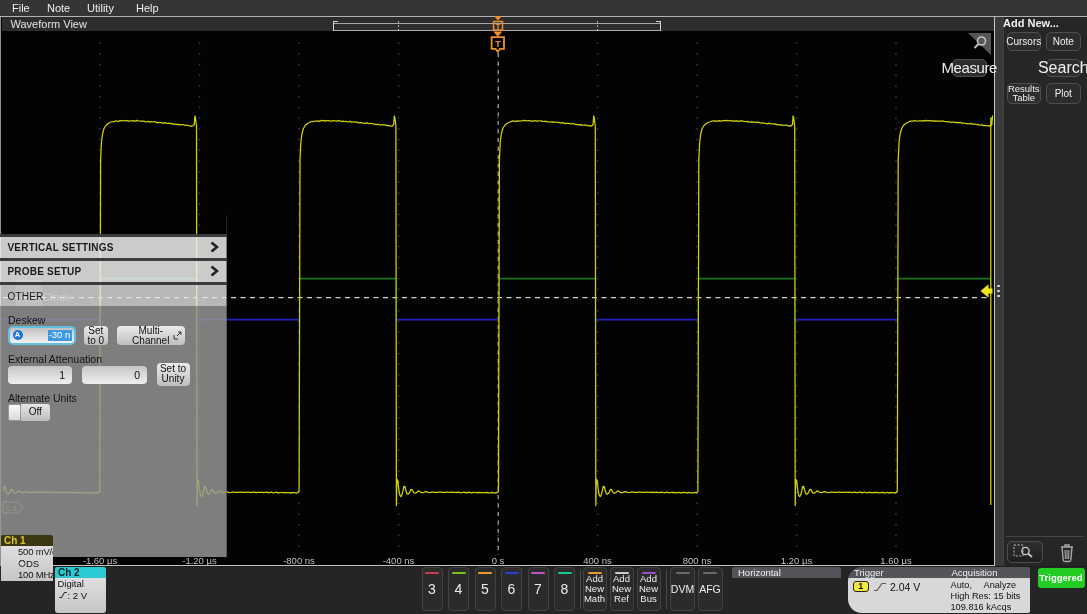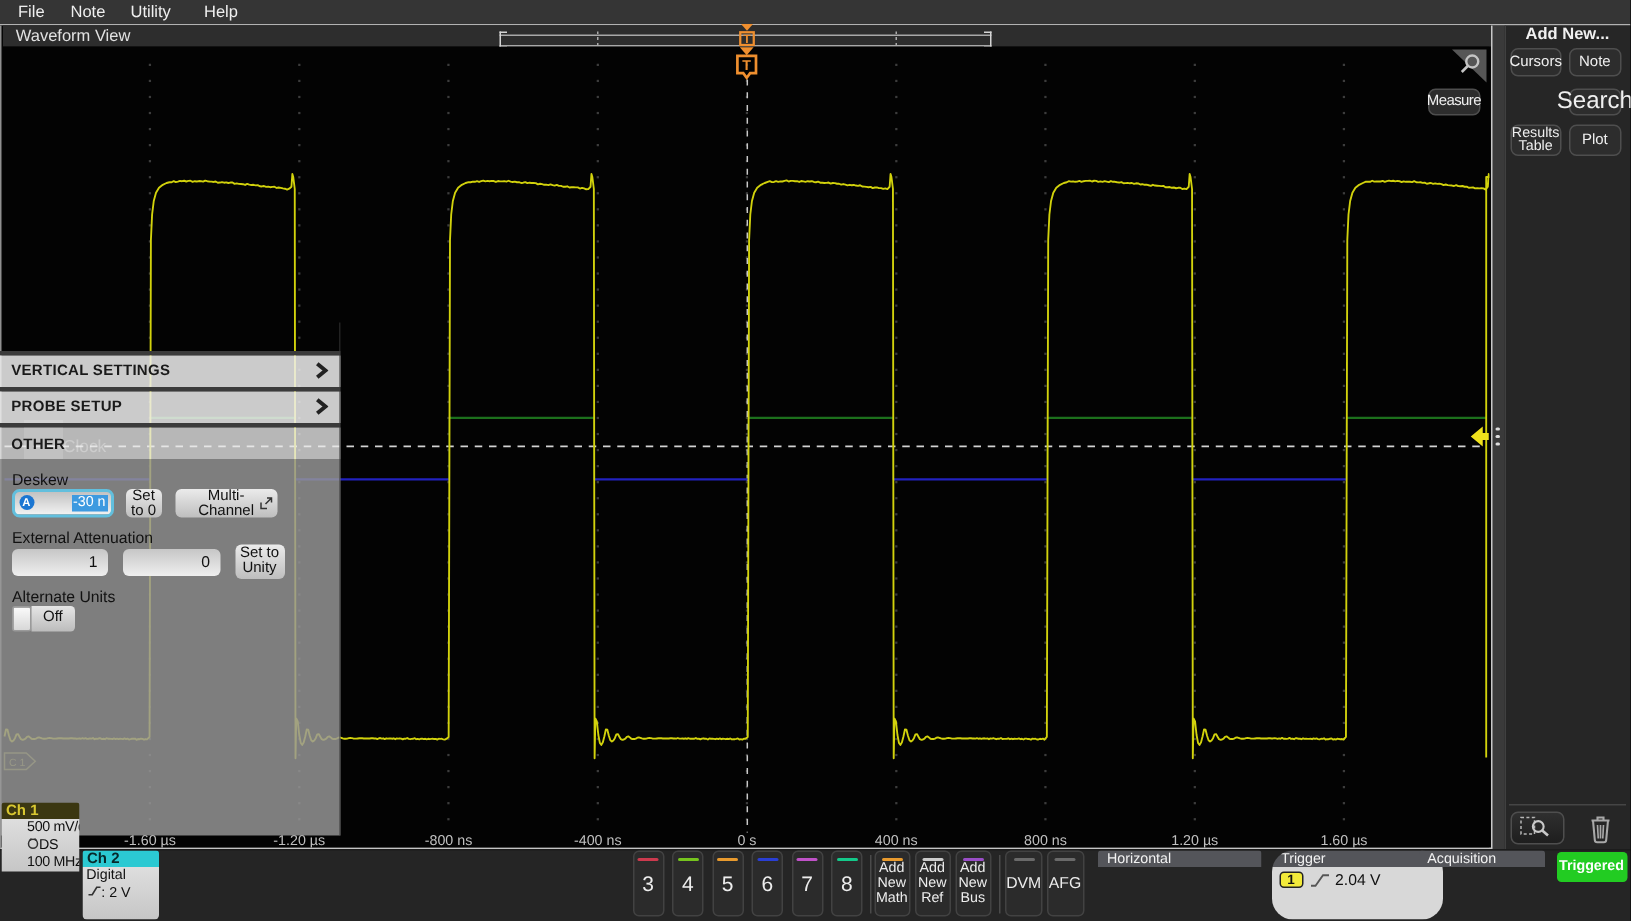--- a/index.html
+++ b/index.html
@@ -518,24 +518,24 @@
     <text x="796.5" y="563.5" font-size="9.5" fill="#c0c0c0" text-anchor="middle">1.20 µs</text>
     <text x="896" y="563.5" font-size="9.5" fill="#c0c0c0" text-anchor="middle">1.60 µs</text>
 </svg>
 
 <div class="abs" style="left:993.5px;top:17px;width:9.5px;height:548.5px;background:#3a3a3a;border-left:1.6px solid #c8c8c8"></div>
 <div class="abs" style="left:997.3px;top:284.8px;width:2.4px;height:2.4px;border-radius:50%;background:#dcdcdc"></div>
 <div class="abs" style="left:997.3px;top:289.8px;width:2.4px;height:2.4px;border-radius:50%;background:#dcdcdc"></div>
 <div class="abs" style="left:997.3px;top:294.8px;width:2.4px;height:2.4px;border-radius:50%;background:#dcdcdc"></div>
 
 <div class="abs" style="left:1003px;top:17px;width:84px;height:548.5px;background:#262626;border-left:1px solid #404040"></div>
-<div class="abs" style="left:1003px;top:17px;width:84px;height:12px;color:#f0f0f0;font-size:11px;font-weight:bold;text-align:center">Add New...</div>
+<div class="abs" style="left:1003px;top:17px;width:84px;height:12px;color:#f0f0f0;font-size:11px;font-weight:bold;">Add New...</div>
 <div class="btn" style="left:1006.5px;top:32px;width:34.5px;height:18.5px;font-size:10px">Cursors</div>
 <div class="btn" style="left:1045.5px;top:32px;width:35.5px;height:18.5px;font-size:10px">Note</div>
-<div class="btn" style="left:952px;top:58.5px;width:34.5px;height:18.5px;font-size:10px;letter-spacing:-0.4px">Measure</div>
+<div class="btn" style="left:952px;top:58.5px;width:34.5px;height:18.5px;font-size:15px;letter-spacing:-0.4px">Measure</div>
 <div class="btn" style="left:1045.5px;top:58.5px;width:35.5px;height:18.5px;font-size:16px">Search</div>
 <div class="btn" style="left:1006.5px;top:82.5px;width:34.5px;height:21px;font-size:9.5px;line-height:9.5px">Results<br>Table</div>
 <div class="btn" style="left:1045.5px;top:82.5px;width:35.5px;height:21px;font-size:10px">Plot</div>
 <div class="abs" style="left:1006px;top:536px;width:78px;height:1px;background:#454545"></div>
 <div class="btn" style="left:1006.5px;top:541px;width:36px;height:21.5px;background:linear-gradient(#2f2f2f,#1e1e1e)">
 <svg width="26" height="17">
       <rect x="2" y="2" width="9" height="11" fill="none" stroke="#b8b8b8" stroke-width="1" stroke-dasharray="2 1.6"></rect>
       <circle cx="13.5" cy="8" r="3.6" fill="none" stroke="#c8c8c8" stroke-width="1.4"></circle>
       <line x1="16" y1="10.5" x2="20" y2="14" stroke="#c8c8c8" stroke-width="1.8"></line>
     </svg>
@@ -557,21 +557,21 @@
         </svg></span>
     </div>
 <div class="abs" style="left:0;top:43px;width:227px;height:3.5px;background:#3b3b3b"></div>
 <div class="abs" style="left:0;top:46.5px;width:227px;height:20.5px;background:rgba(238,238,238,0.85);color:#1a1a1a;font-size:10px;font-weight:bold;letter-spacing:0.2px">
       <span class="abs" style="left:7.5px;top:5px">PROBE SETUP</span>
       <span class="abs" style="left:210px;top:4px"><svg width="9" height="12">
           <polyline points="1.5,1.5 7,6 1.5,10.5" fill="none" stroke="#222" stroke-width="2.6"></polyline>
         </svg></span>
     </div>
 <div class="abs" style="left:0;top:67px;width:227px;height:3.5px;background:#3b3b3b"></div>
-<div class="abs" style="left:0;top:70.5px;width:227px;height:21px;background:rgba(235,235,235,0.78);color:#1a1a1a;font-size:10px;font-weight:bold;letter-spacing:0.2px">
+<div class="abs" style="left:0;top:70.5px;width:227px;height:21px;background:rgba(235,235,235,0.78);color:#1a1a1a;font-size:10px;font-weight:normal;letter-spacing:0.2px">
       <span class="abs" style="left:7.5px;top:5.5px">OTHER</span>
     </div>
 <div class="abs" style="left:0;top:91.5px;width:227px;height:251px;background:rgba(152,152,152,0.83)"></div>
 <div class="abs" style="left:8px;top:99px;font-size:10.5px;color:#111">Deskew</div>
 <div class="abs" style="left:7.5px;top:111px;width:68px;height:19.5px;border:2px solid #62bfdd;border-radius:5px;background:linear-gradient(#c2c2c2,#f2f2f2)">
 <div class="abs" style="left:3px;top:2.5px;width:10px;height:10px;border-radius:50%;background:#1b76d2;color:#fff;font-size:7.5px;font-weight:bold;text-align:center;line-height:10px">A</div>
 <div class="abs" style="left:38px;top:2.5px;width:24px;height:10.5px;background:#3d9ae0;color:#fff;font-size:9.5px;text-align:center;line-height:10.5px;white-space:nowrap">-30 n</div>
 </div>
 <div class="abs" style="left:84px;top:111px;width:23.5px;height:19.5px;border-radius:4px;background:linear-gradient(#ebebeb,#bebebe);color:#111;font-size:10px;line-height:9.5px;text-align:center;padding-top:0.5px">Set<br>to 0</div>
 <div class="abs" style="left:117px;top:111px;width:67.5px;height:19.5px;border-radius:4px;background:linear-gradient(#ebebeb,#bebebe);color:#111;font-size:10px;line-height:9.5px;text-align:center;padding-top:0.5px">Multi-<br>Channel
@@ -630,15 +630,21 @@
 <span class="abs" style="left:4.5px;top:3.5px;width:16.5px;height:10.5px;background:#f2ea3a;border:1.2px solid #222;border-radius:3px;color:#111;font-size:9px;font-weight:bold;text-align:center;line-height:8.5px">1</span>
 <svg class="abs" style="left:25px;top:4px" width="14" height="10">
         <path d="M1,8.5 h3 l5,-7 h4" fill="none" stroke="#555" stroke-width="1.2"></path>
       </svg>
 <span class="abs" style="left:42px;top:3.5px;font-size:10.5px">2.04 V</span>
 </div>
   </div>
 
 <div class="abs" style="left:945.5px;top:567px;width:84.5px;height:45.5px;border-radius:2px;overflow:hidden">
 <div class="panel-h">Acquisition</div>
+<div class="panel-b" style="height:35px;position:relative">
+<span class="abs" style="left:5px;top:2px">Auto,</span>
+      <span class="abs" style="left:38px;top:2px">Analyze</span>
+<span class="abs" style="left:5px;top:13.5px">High Res: 15 bits</span>
+<span class="abs" style="left:5px;top:24.5px">109.816 kAcqs</span>
+</div>
   </div>
 
 <div class="abs" style="left:1037.5px;top:567.5px;width:47px;height:20px;background:#22cc22;border-radius:3px;color:#fff;font-size:9.5px;font-weight:bold;text-align:center;line-height:20px">Triggered</div>
 
 </body></html>

